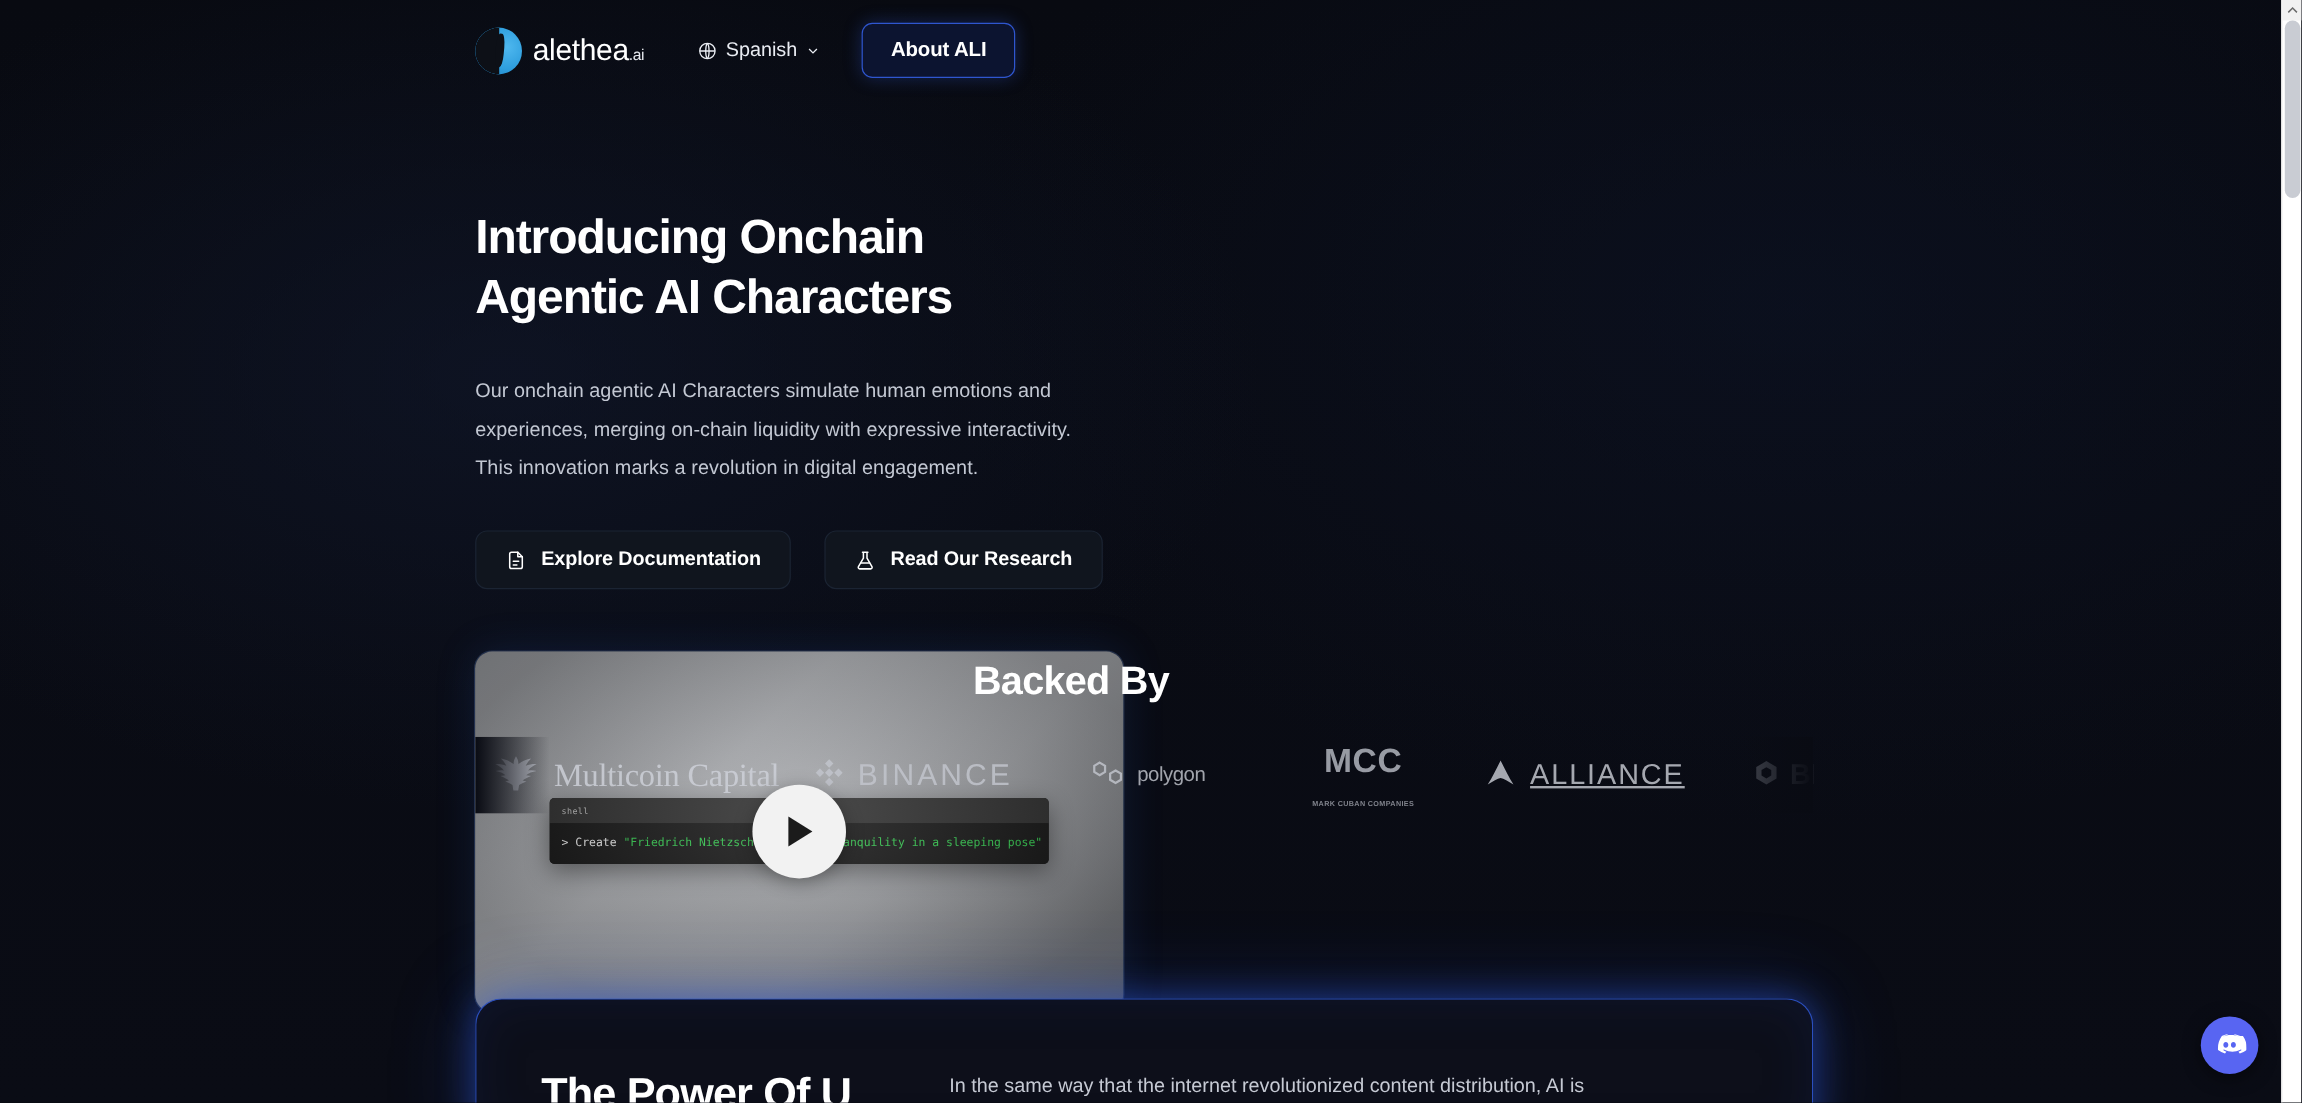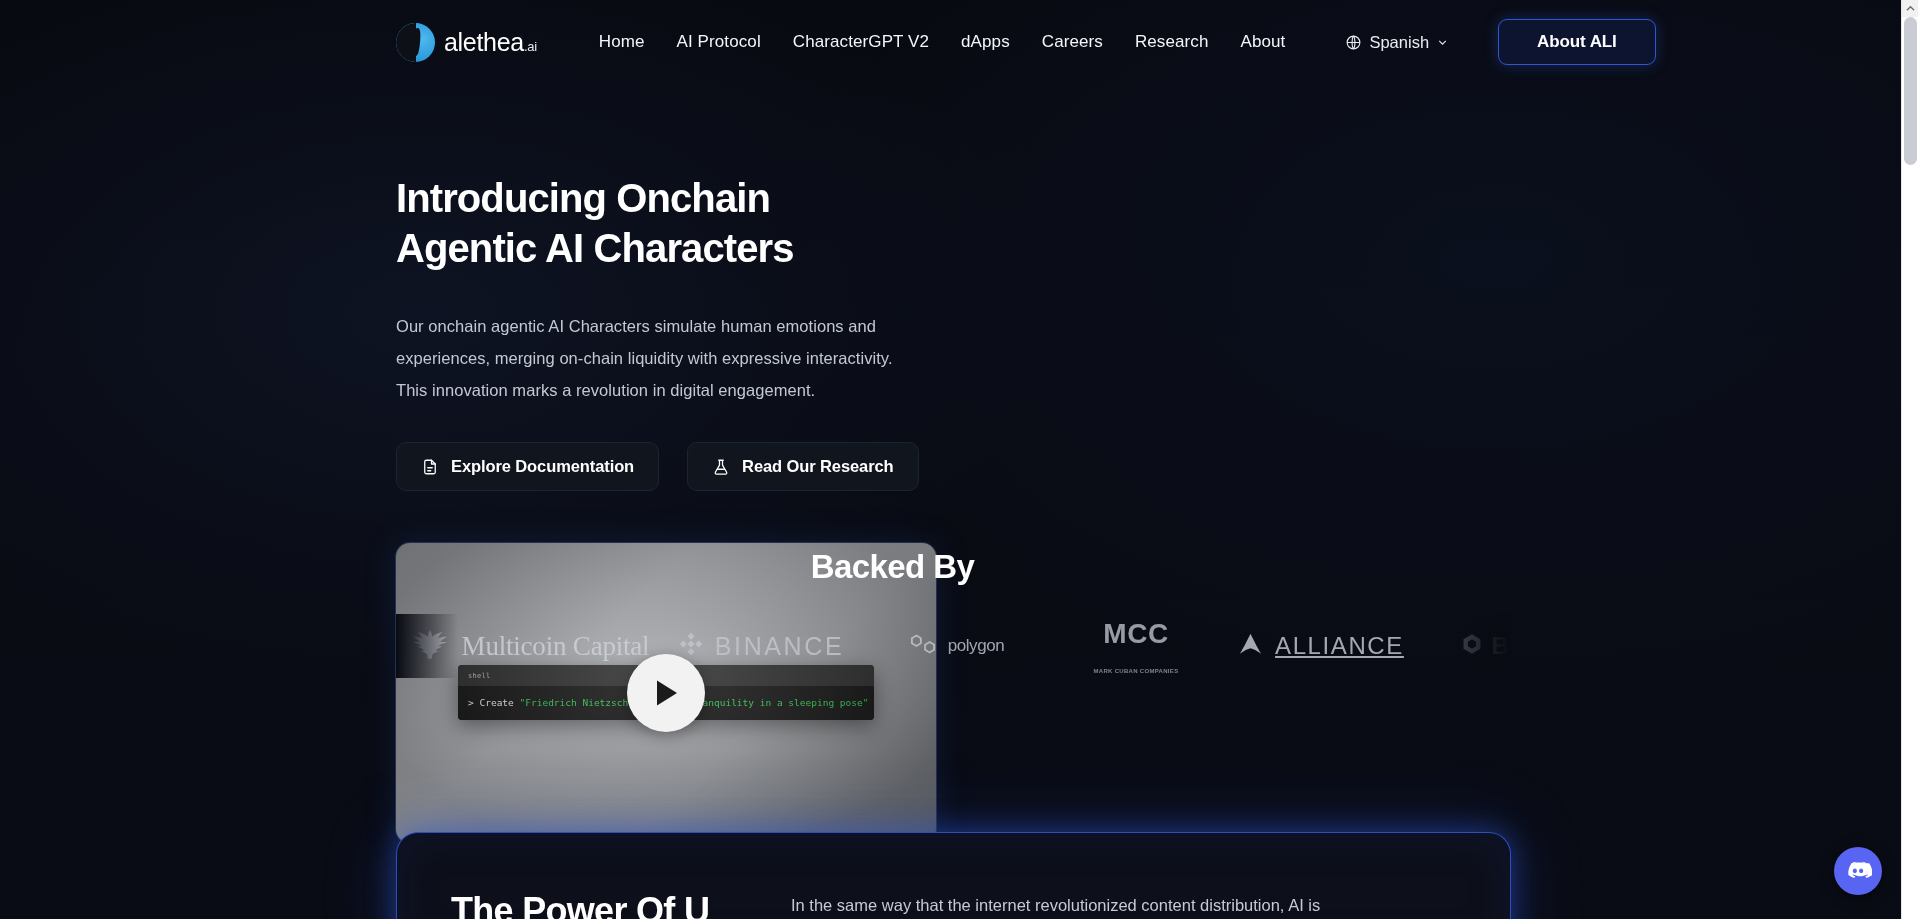--- a/index.html
+++ b/index.html
@@ -119,29 +119,29 @@
     display: flex;
     align-items: center;
     gap: 7px;
     margin-left: 44px;
     cursor: pointer;
     color: #e9ecf2;
     font-size: 16.5px;
   }
   .lang svg { display: block; }
   .about-btn {
-    margin-left: 49px;
+    margin-left: 34px;
     background: #0c1430;
     border: 1.5px solid #2f56cf;
     border-radius: 9px;
     color: #ffffff;
     font-size: 17px;
     font-weight: 700;
     letter-spacing: -0.1px;
-    padding: 12px 38px;
+    padding: 12px 23px;
     cursor: pointer;
     box-shadow: 0 0 14px rgba(47,86,207,0.35);
     white-space: nowrap;
   }
 
   
   .hero {
     position: absolute;
     top: 152px; left: 396px;
     width: 1115px;
@@ -362,29 +362,20 @@
 <div id="page">
 
   <div class="header">
     <div class="header-inner">
 
       <div class="brand">
         <div class="brand-mark"></div>
         <div class="brand-text"><span>alethea</span><span class="brand-suffix">.ai</span></div>
       </div>
 
-      <div class="nav">
-        <div class="nav-link">Home</div>
-        <div class="nav-link">AI Protocol</div>
-        <div class="nav-link">CharacterGPT V2</div>
-        <div class="nav-link">dApps</div>
-        <div class="nav-link">Careers</div>
-        <div class="nav-link">Research</div>
-        <div class="nav-link">About</div>
-      </div>
 
       <div class="lang">
         <span>
           <svg width="17" height="17" viewBox="0 0 24 24" fill="none" stroke="#e9ecf2" stroke-width="1.6">
             <circle cx="12" cy="12" r="9"></circle>
             <path d="M3 12h18M12 3c2.6 2.8 2.6 15.2 0 18M12 3c-2.6 2.8-2.6 15.2 0 18"></path>
           </svg>
         </span>
         <span>Spanish</span>
         <span>

